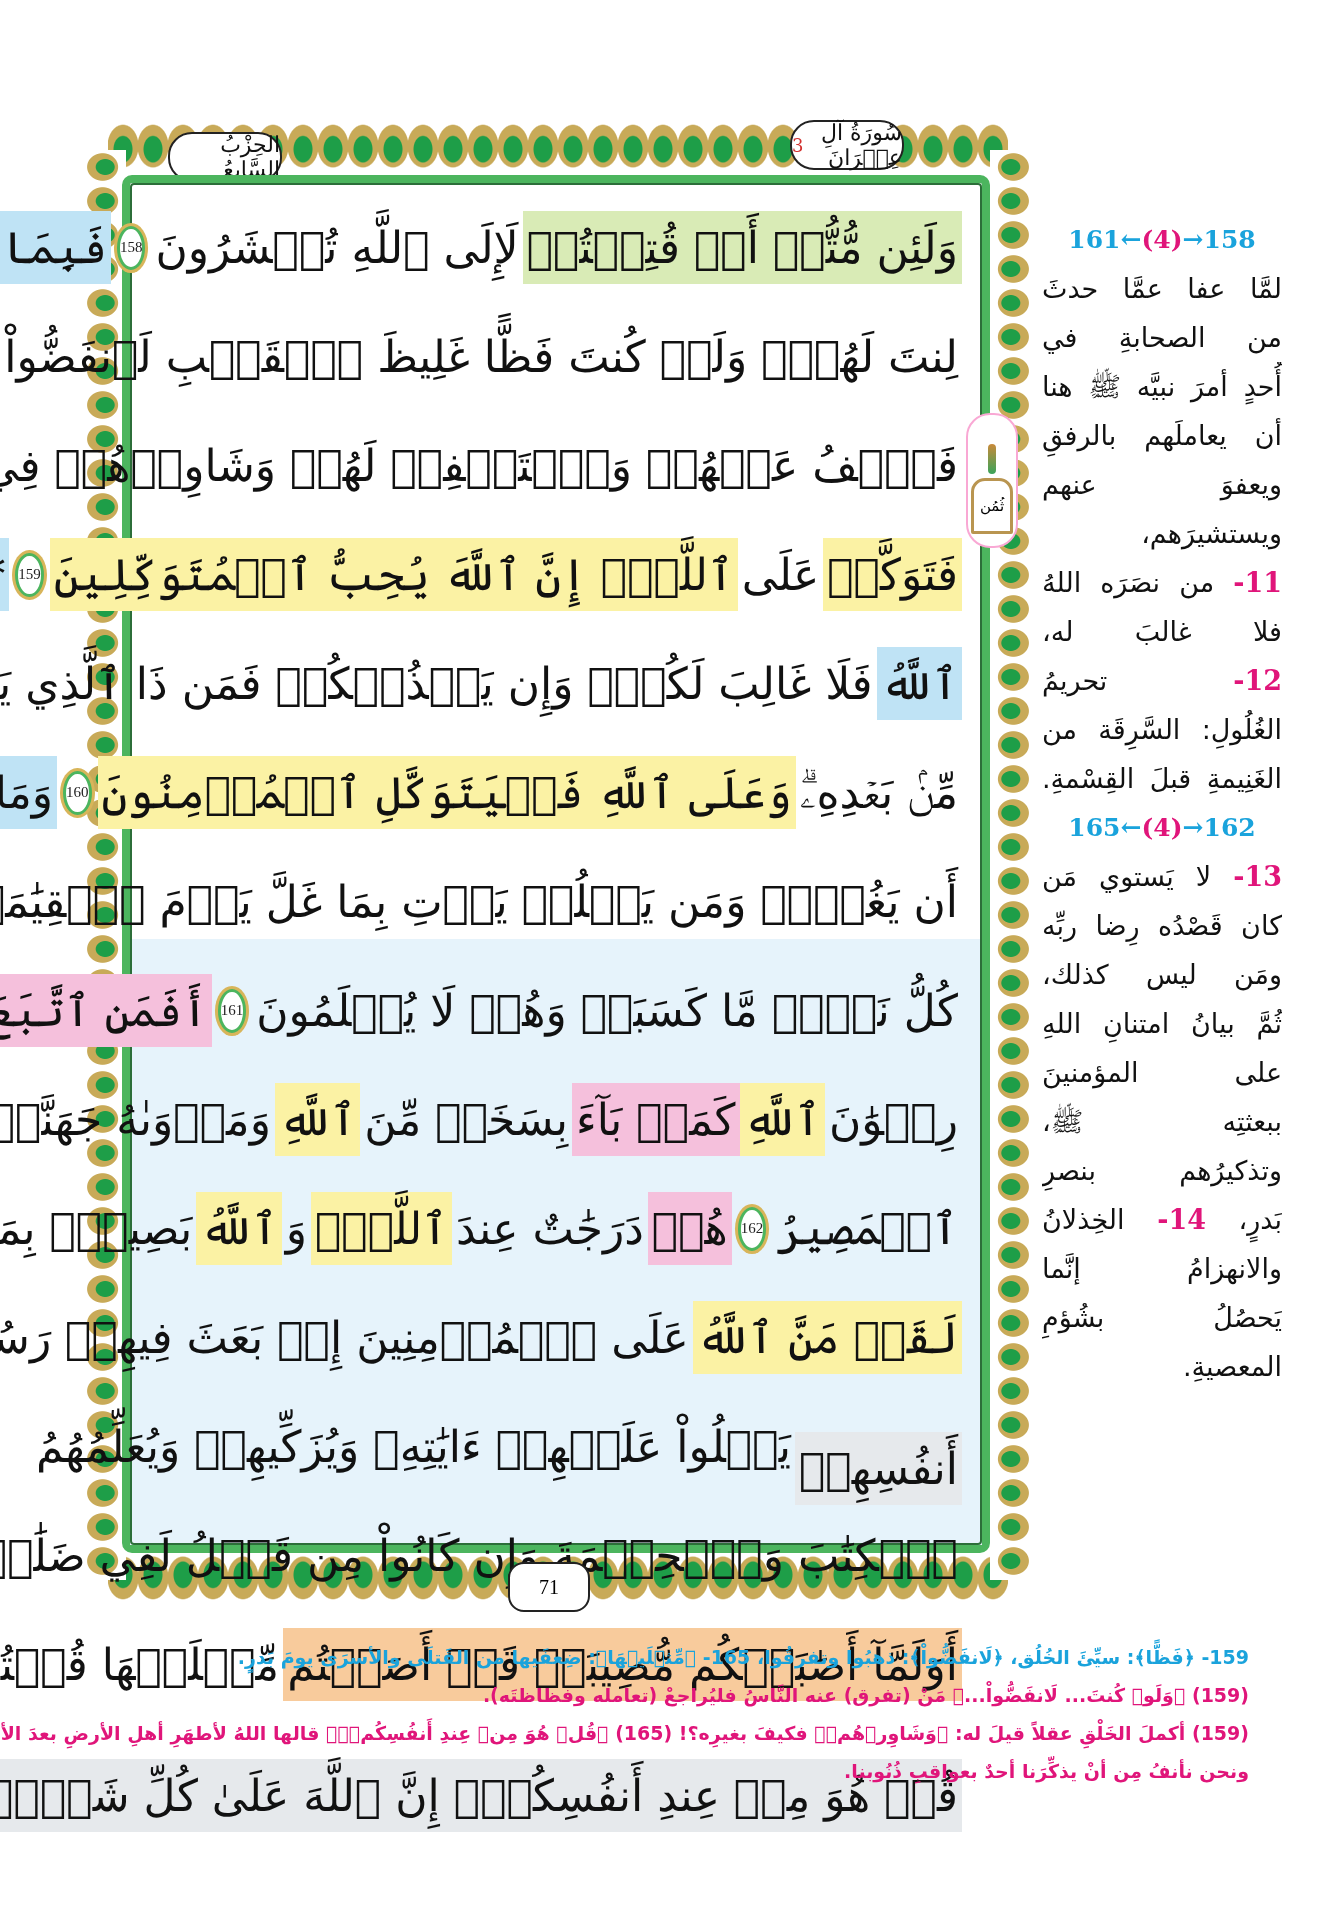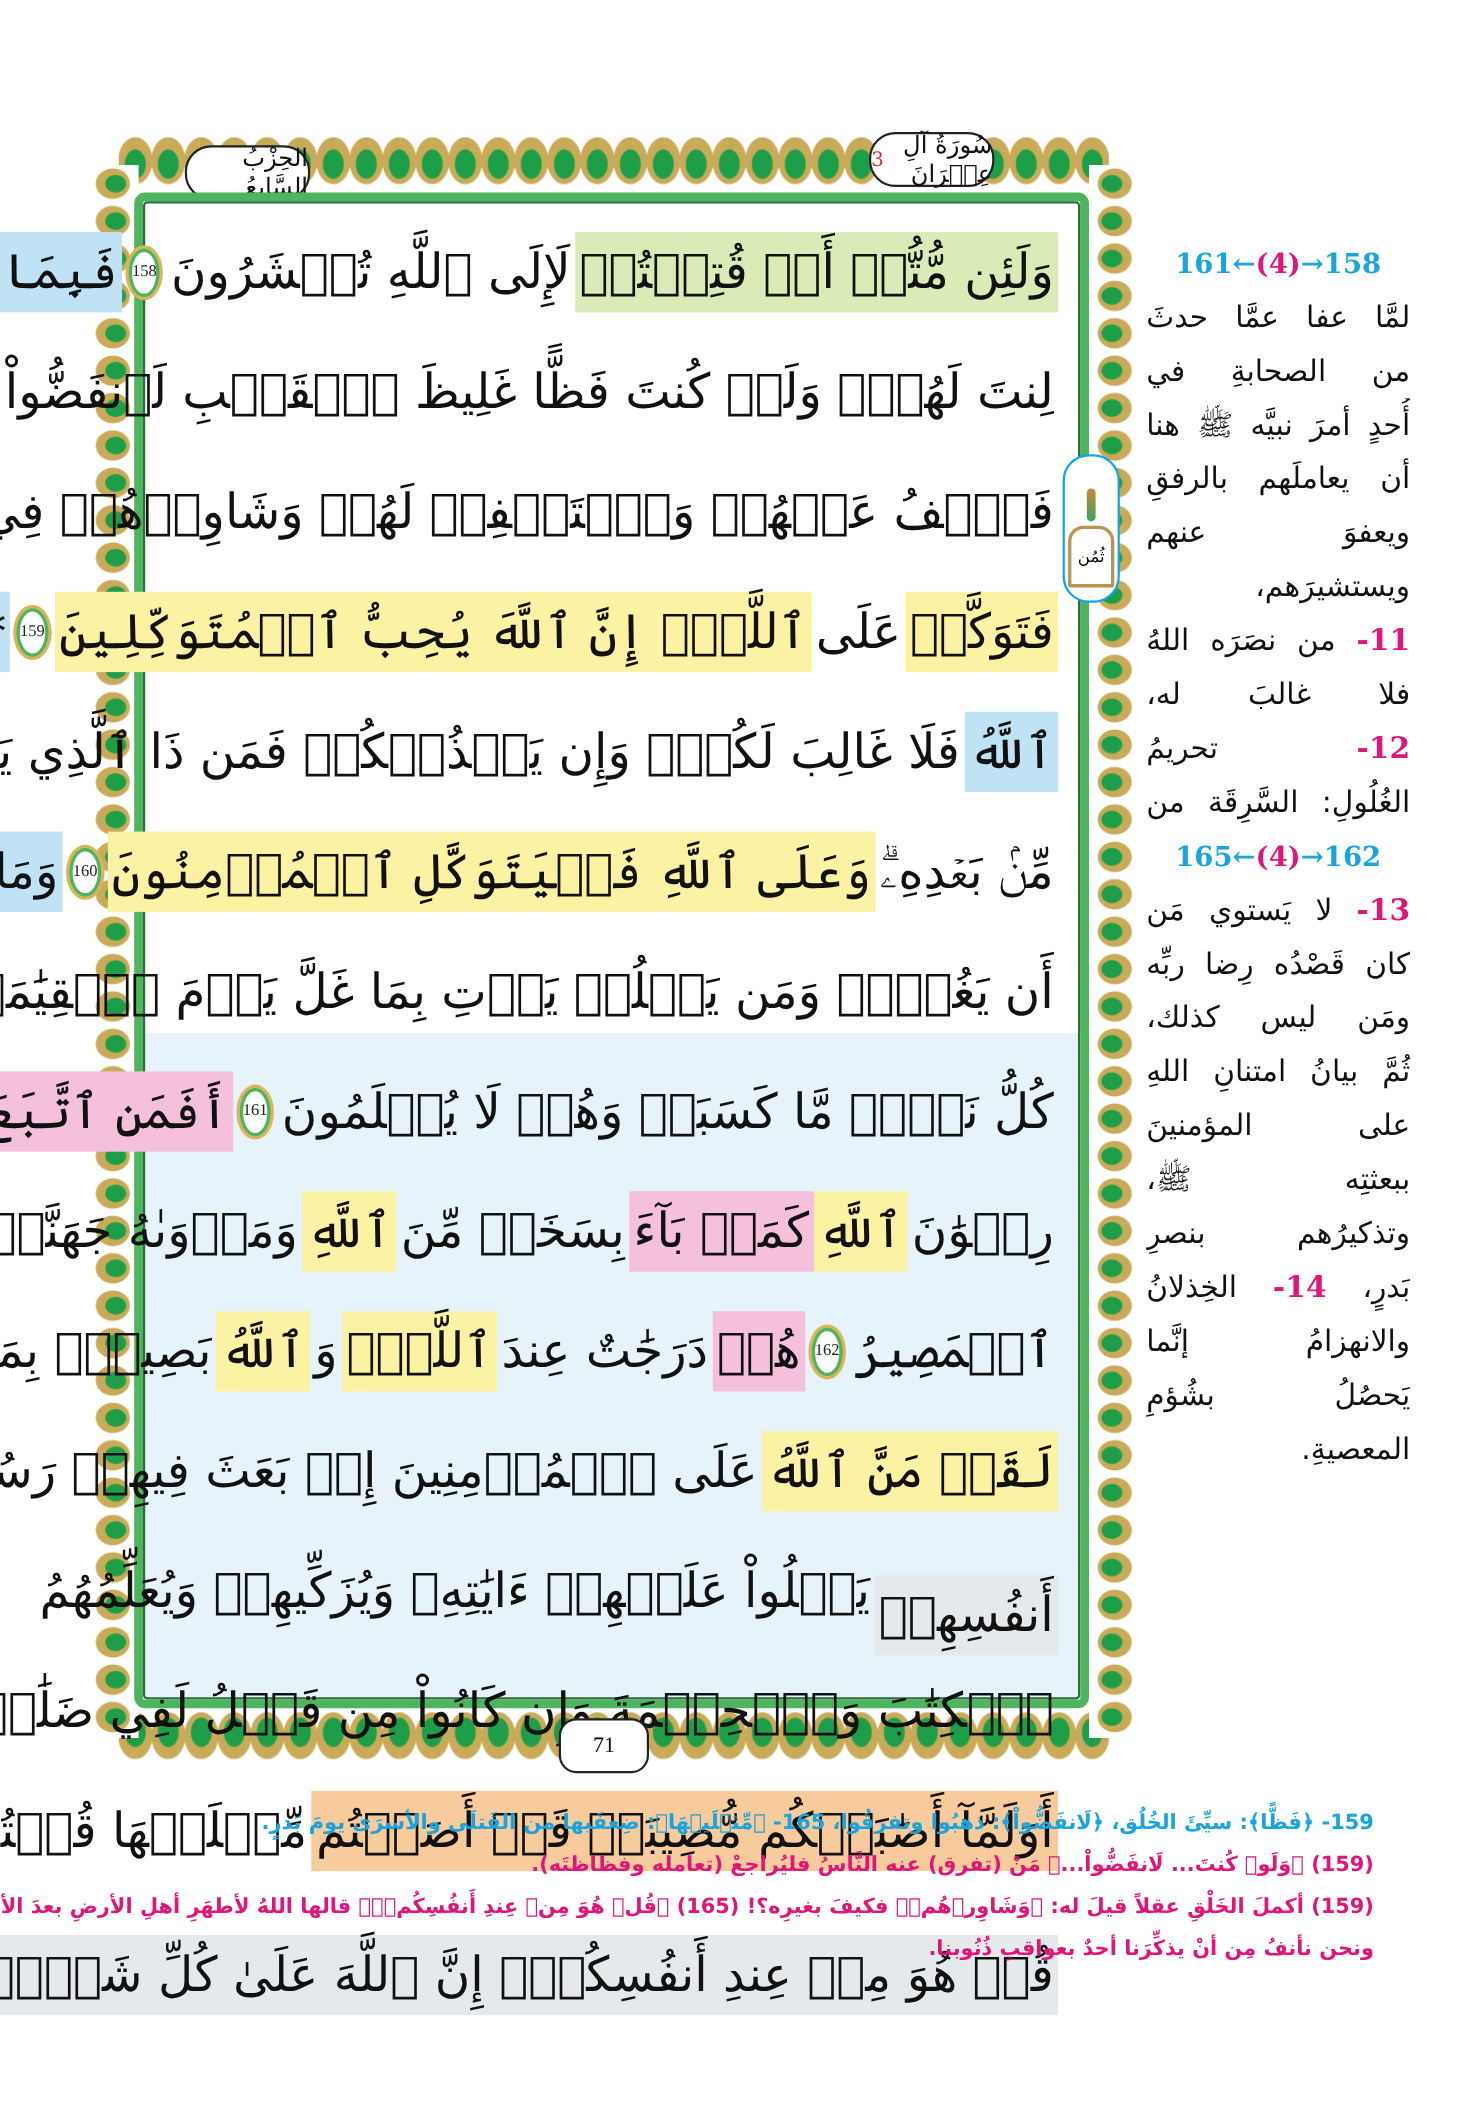--- a/index.html
+++ b/index.html
@@ -43,21 +43,21 @@
   .hl-green{background:#d9ebb6;}
   .hl-blue{background:#bfe3f5;}
   .hl-yellow{background:#fbf2a4;}
   .hl-pink{background:#f5c0dc;}
   .hl-orange{background:#f8cb9c;}
   .hl-grey{background:#e6e9ec;margin-top:44px;}
   .ayah-mark{display:inline-flex;width:38px;height:38px;border-radius:50%;border:3px solid #4cb55e;background:#fff;
       box-shadow:0 0 0 3px #d8b55a;font-size:15px;align-items:center;justify-content:center;font-family:"Liberation Serif",serif;color:#222;margin:0 6px;vertical-align:middle;}
   .page-num{position:absolute;left:508px;top:1562px;width:78px;height:46px;border:2px solid #222;border-radius:16px;background:#fff;
       display:flex;align-items:center;justify-content:center;font-family:"Liberation Serif",serif;font-size:20px;}
-  .thumn{position:absolute;left:966px;top:413px;width:52px;height:135px;border:2px solid #0ea5e9;border-radius:24px;background:#fff;
+  .thumn{position:absolute;left:966px;top:413px;width:52px;height:135px;border:2px solid #f9a8d4;border-radius:24px;background:#fff;
       display:flex;flex-direction:column;align-items:center;justify-content:flex-end;padding-bottom:12px;box-sizing:border-box;}
   .thumn .dome{width:8px;height:30px;background:linear-gradient(#c98a3a,#3aa35a);margin-bottom:4px;border-radius:4px;}
   .thumn .box{width:36px;height:50px;border:3px solid #b99550;border-radius:14px 14px 2px 2px;display:flex;align-items:center;justify-content:center;font-size:15px;direction:rtl;}
   .side{position:absolute;left:1042px;top:215px;width:240px;direction:rtl;font-family:"DejaVu Sans",sans-serif;font-size:27px;color:#111;}
   .side .row{height:49px;line-height:49px;text-align:justify;text-align-last:justify;white-space:nowrap;overflow:hidden;}
   .side .range{color:#1aa3dc;font-weight:bold;text-align:center;text-align-last:center;direction:ltr;font-family:"DejaVu Serif",serif;font-size:25px;}
   .side .range .mid{color:#e0157a;}
   .side .num{color:#e0157a;font-weight:bold;font-family:"DejaVu Serif",serif;}
   .notes{position:absolute;left:0;right:0;top:1638px;padding:0 55px 0 0;direction:rtl;font-weight:bold;font-size:19px;}
   .note{line-height:38px;white-space:nowrap;text-align:right;padding-right:35px;}
@@ -176,20 +176,21 @@
     <div class="row">لمَّا عفا عمَّا حدثَ</div>
     <div class="row">من الصحابةِ في</div>
     <div class="row">أُحدٍ أمرَ نبيَّه ﷺ هنا</div>
     <div class="row">أن يعاملَهم بالرفقِ</div>
     <div class="row">ويعفوَ عنهم</div>
     <div class="row">ويستشيرَهم،</div>
     <div class="row"><span class="num">11-</span> <span>من نصَرَه اللهُ</span></div>
     <div class="row">فلا غالبَ له،</div>
     <div class="row"><span class="num">12-</span> <span>تحريمُ</span></div>
     <div class="row">الغُلُولِ: السَّرِقَة من</div>
+    <div class="row">الغَنِيمةِ قبلَ القِسْمةِ.</div>
     <div class="row range"><span>165</span>←<span class="mid">(4)</span>→<span>162</span></div>
     <div class="row"><span class="num">13-</span> <span>لا يَستوي مَن</span></div>
     <div class="row">كان قَصْدُه رِضا ربِّه</div>
     <div class="row">ومَن ليس كذلك،</div>
     <div class="row">ثُمَّ بيانُ امتنانِ اللهِ</div>
     <div class="row">على المؤمنينَ</div>
     <div class="row">ببعثتِه ﷺ،</div>
     <div class="row">وتذكيرُهم بنصرِ</div>
     <div class="row"><span>بَدرٍ،</span> <span class="num">14-</span> <span>الخِذلانُ</span></div>
     <div class="row">والانهزامُ إنَّما</div>

